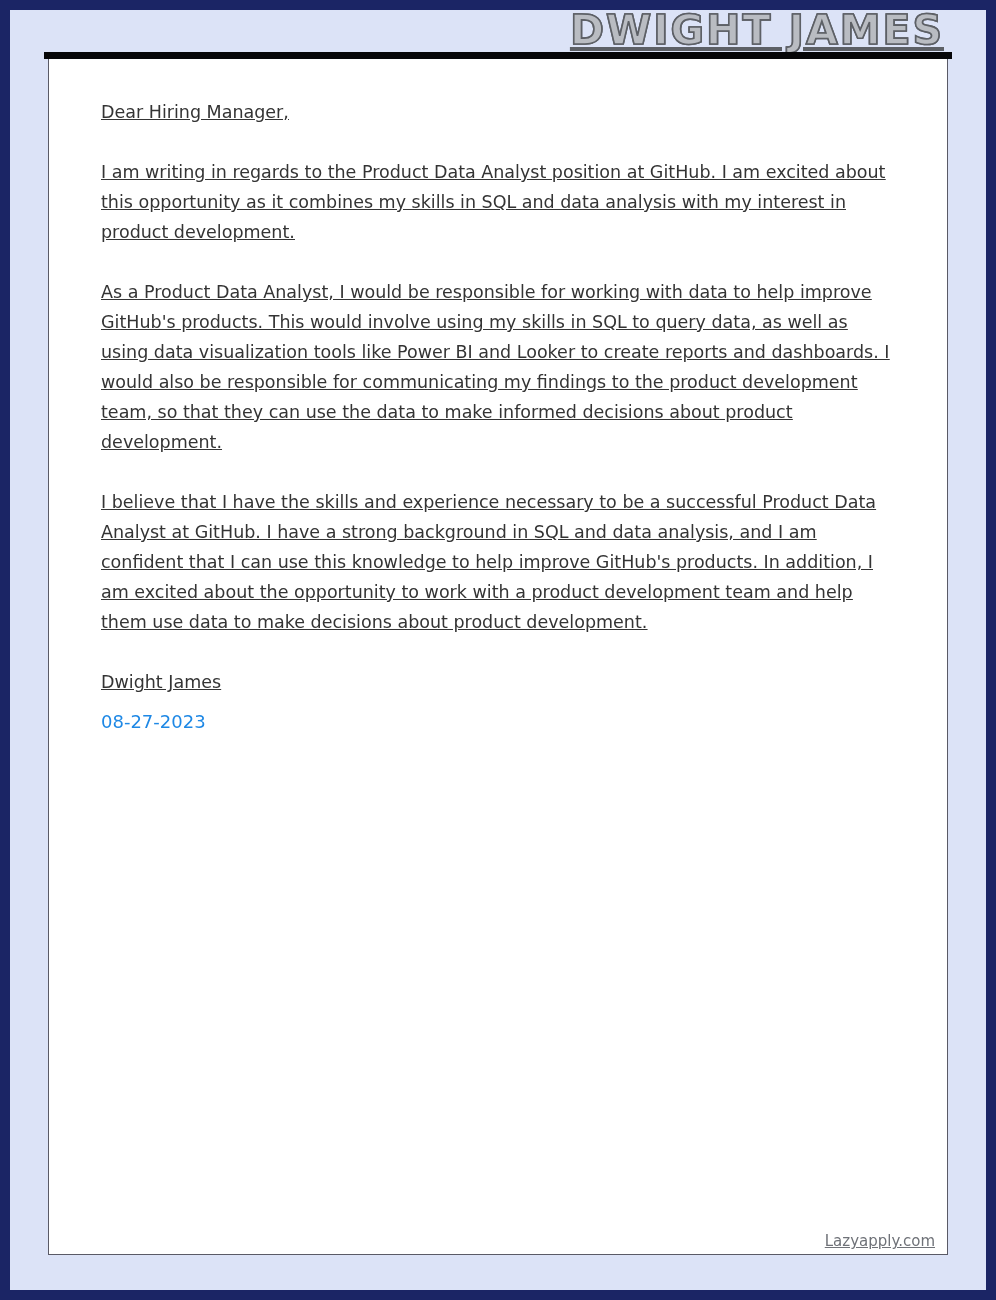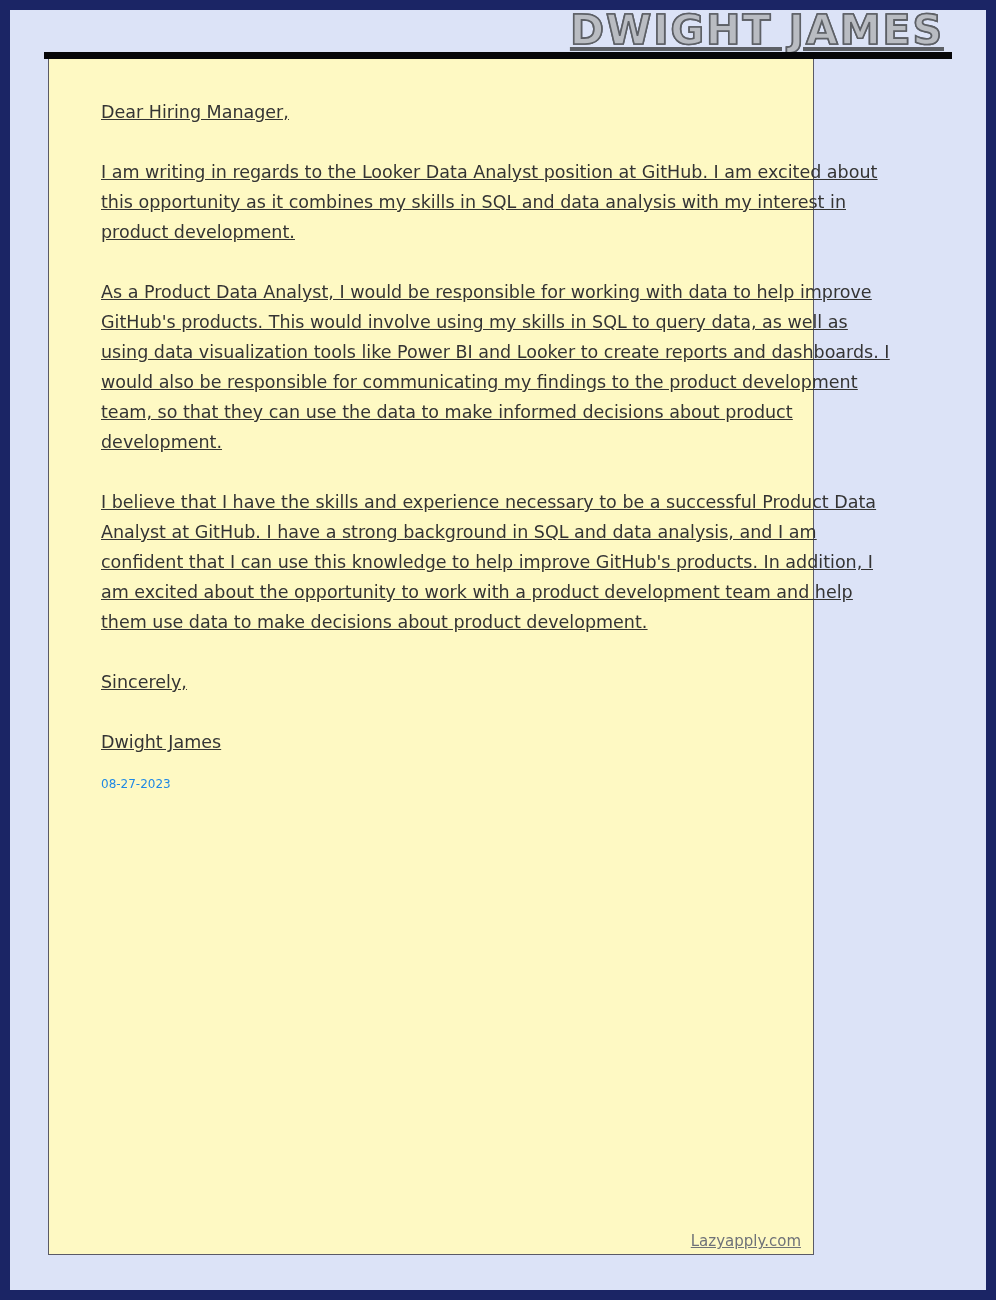--- a/index.html
+++ b/index.html
@@ -44,23 +44,23 @@
     top: 52px;
     width: 908px;
     height: 7px;
     background: #060608;
   }
 
   .sheet {
     position: absolute;
     left: 48px;
     top: 59px;
-    width: 766px;
+    width: 900px;
     height: 1196px;
-    background: #fef9c3;
+    background: #ffffff;
     border: 1px solid #5a5a66;
     border-top: none;
   }
 
   .letter {
     position: absolute;
     left: 52px;
     top: 38px;
     width: 796px;
     color: #343434;
@@ -72,21 +72,21 @@
     margin-bottom: 30px;
   }
 
   .letter p.signature {
     margin-bottom: 10px;
   }
 
   .date-link {
     color: #1e88e5;
     text-decoration: none;
-    font-size: 12px;
+    font-size: 18px;
     line-height: 30px;
     display: inline-block;
     cursor: pointer;
   }
 
   .watermark {
     position: absolute;
     right: 12px;
     bottom: 4px;
     font-size: 15px;
@@ -100,28 +100,27 @@
 
 <div class="header-name">DWIGHT JAMES</div>
 
 <div class="top-rule"></div>
 
 <div class="sheet">
   <div class="letter">
 
     <p>Dear Hiring Manager,</p>
 
-    <p>I am writing in regards to the Looker Data Analyst position at GitHub. I am excited about this opportunity as it combines my skills in SQL and data analysis with my interest in product development.</p>
+    <p>I am writing in regards to the Product Data Analyst position at GitHub. I am excited about this opportunity as it combines my skills in SQL and data analysis with my interest in product development.</p>
 
     <p>As a Product Data Analyst, I would be responsible for working with data to help improve GitHub's products. This would involve using my skills in SQL to query data, as well as using data visualization tools like Power BI and Looker to create reports and dashboards. I would also be responsible for communicating my findings to the product development team, so that they can use the data to make informed decisions about product development.</p>
 
     <p>I believe that I have the skills and experience necessary to be a successful Product Data Analyst at GitHub. I have a strong background in SQL and data analysis, and I am confident that I can use this knowledge to help improve GitHub's products. In addition, I am excited about the opportunity to work with a product development team and help them use data to make decisions about product development.</p>
 
 
-    <p>Sincerely,</p>
 
     <p class="signature">Dwight James</p>
 
     <a class="date-link">08-27-2023</a>
 
   </div>
 
   <div class="watermark">Lazyapply.com</div>
 </div>
 

